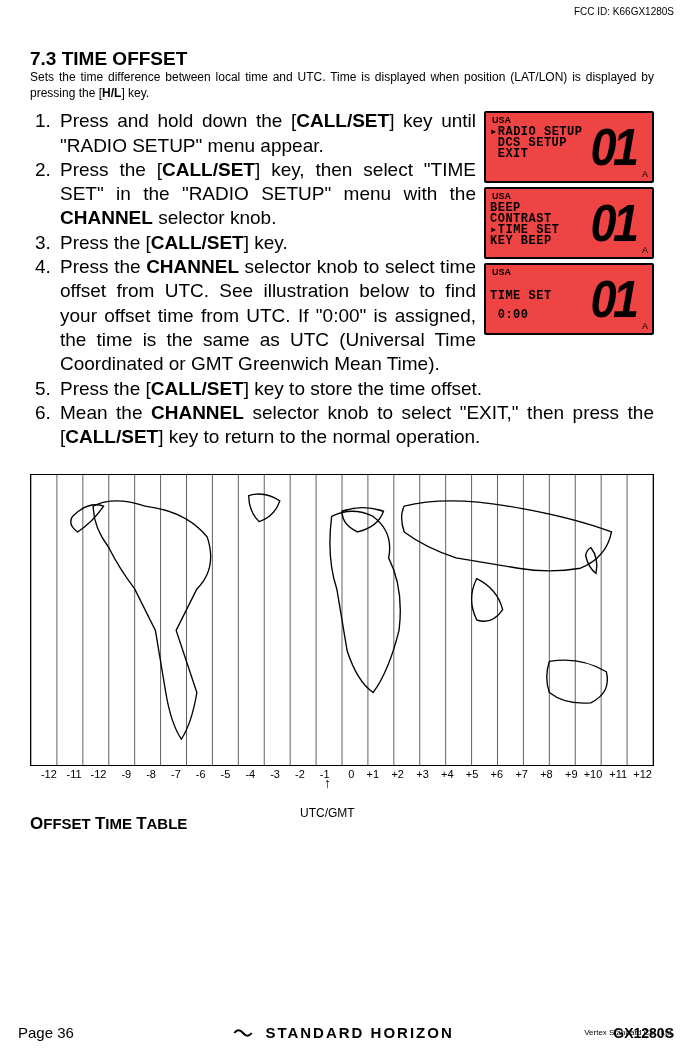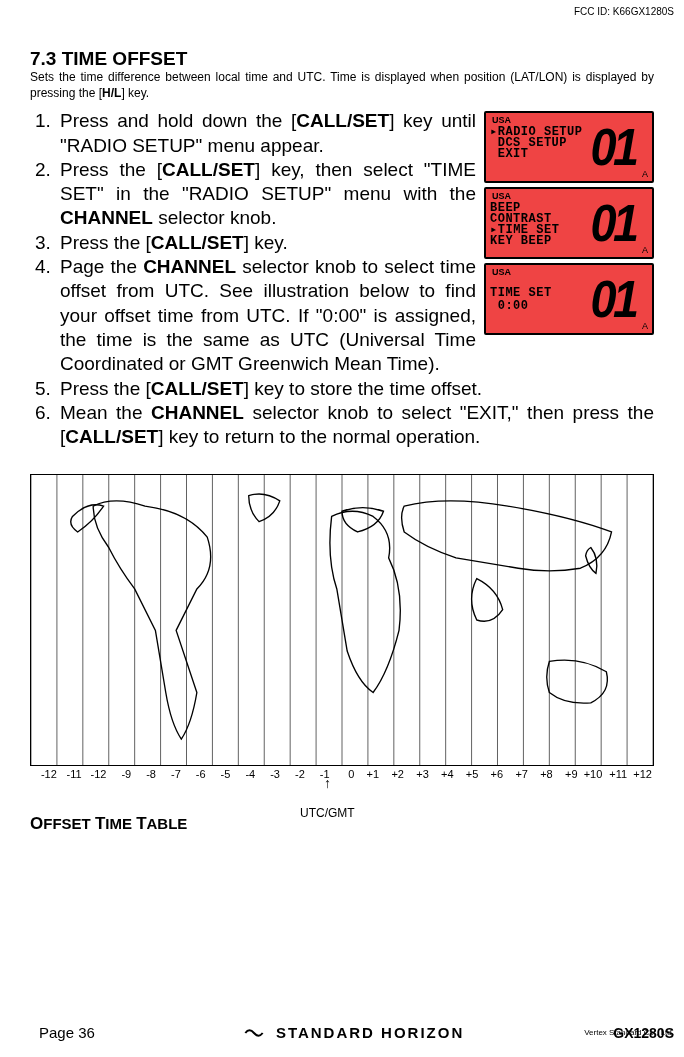--- a/index.html
+++ b/index.html
@@ -83,21 +83,21 @@
     position: absolute;
     left: 4px; top: 14px;
     font-size: 12px;
     line-height: 11px;
     font-weight: bold;
     white-space: pre;
     letter-spacing: 0.5px;
   }
   .screen .menu2 {
     top: 22px;
-    line-height: 13px;
+    line-height: 19px;
   }
   .screen .big {
     position: absolute;
     right: 14px;
     top: 4px;
     font-size: 52px;
     font-weight: 900;
     font-style: italic;
     font-family: Arial, sans-serif;
     letter-spacing: -4px;
@@ -151,21 +151,21 @@
     line-height: 1;
   }
   .utc-label {
     position: absolute;
     left: calc(50% - 42px);
     top: 16px;
   }
   .footer {
     position: absolute;
     bottom: 16px;
-    left: 39px;
+    left: 18px;
     right: 10px;
     display: flex;
     align-items: center;
     justify-content: space-between;
   }
   .footer .pg { font-size: 15px; }
   .footer .brand {
     display: flex; align-items: center; gap: 12px;
     font-size: 15px; font-weight: bold; letter-spacing: 2px;
     white-space: nowrap;
@@ -196,21 +196,21 @@
         <li>
           <span>Press and hold down the [</span><span class="b">CALL/SET</span><span>] key until "RADIO SETUP" menu appear.</span>
         </li>
         <li>
           <span>Press the [</span><span class="b">CALL/SET</span><span>] key, then select "TIME SET" in the "RADIO SETUP" menu with the </span><span class="b">CHANNEL</span><span> selector knob.</span>
         </li>
         <li>
           <span>Press the [</span><span class="b">CALL/SET</span><span>] key.</span>
         </li>
         <li>
-          <span>Page the </span><span class="b">CHANNEL</span><span> selector knob to select time offset from UTC. See illustration below to find your offset time from UTC. If "0:00" is assigned, the time is the same as UTC (Universal Time Coordinated or GMT Greenwich Mean Time).</span>
+          <span>Press the </span><span class="b">CHANNEL</span><span> selector knob to select time offset from UTC. See illustration below to find your offset time from UTC. If "0:00" is assigned, the time is the same as UTC (Universal Time Coordinated or GMT Greenwich Mean Time).</span>
         </li>
       </ol>
     </div>
 
     <div class="screens-col">
       <div class="screen">
         <div class="usa">USA</div>
         <div class="menu"><span>▸RADIO SETUP</span>
 <span> DCS SETUP</span>
 <span> EXIT</span></div>

